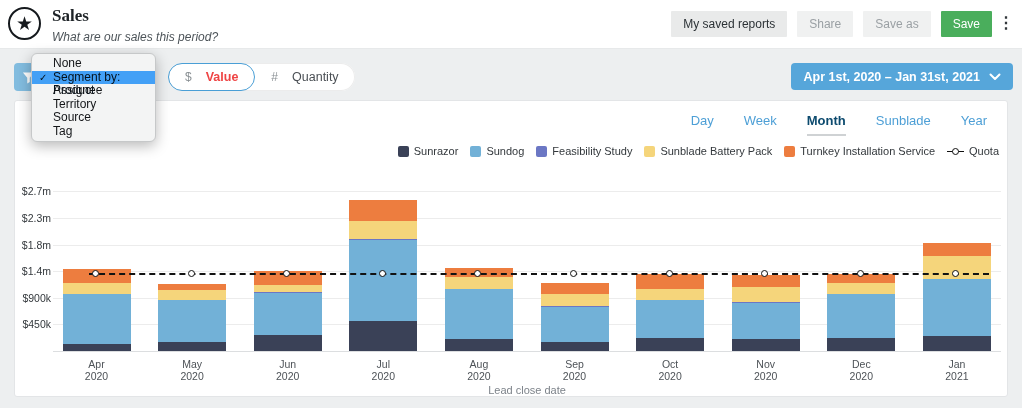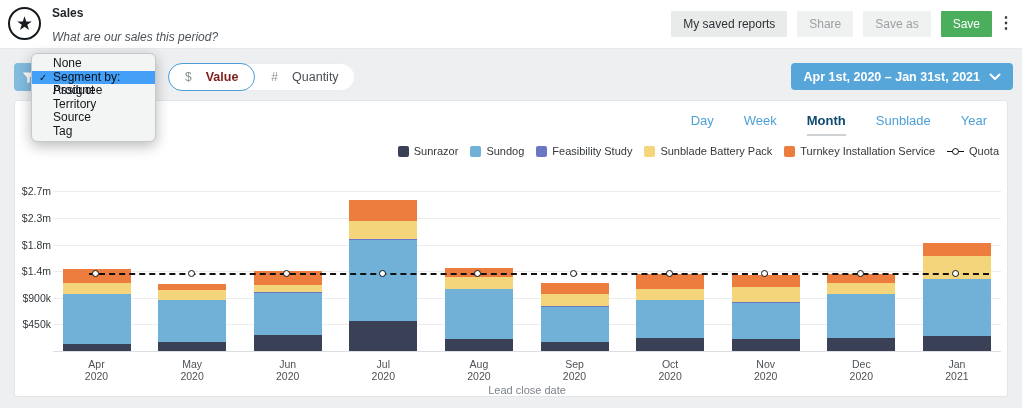--- a/index.html
+++ b/index.html
@@ -3,40 +3,40 @@
 <meta charset="utf-8">
 <style>
   html,body{margin:0;padding:0;background:#edeff0;font-family:"Liberation Sans",sans-serif;}
   #app{position:relative;width:1022px;height:408px;overflow:hidden;background:#edeff0;}
 
   
   .header{position:absolute;left:0;top:0;width:1022px;height:48px;background:#ffffff;border-bottom:1px solid #e7e9ea;}
   .logo{position:absolute;left:8px;top:7px;width:33px;height:33px;border:2.5px solid #15191d;border-radius:50%;
         display:flex;align-items:center;justify-content:center;box-sizing:border-box;background:#fff;}
   .logo .star{font-size:19px;line-height:1;color:#15191d;margin-top:-1px;}
-  .title{position:absolute;left:52px;top:6px;font-family:Liberation Sans, sans-serif;
-         font-weight:bold;font-size:12px;color:#1d2226;}
+  .title{position:absolute;left:52px;top:6px;font-family:Liberation Serif, serif;
+         font-weight:bold;font-size:17px;color:#1d2226;}
   .subtitle{position:absolute;left:52px;top:30px;font-size:12px;font-style:italic;color:#4d5459;}
   .hbtns{position:absolute;right:30px;top:11px;display:flex;gap:10px;align-items:center;}
   .btn{font-size:12px;border-radius:1px;padding:6px 12px;border:none;cursor:pointer;white-space:nowrap;
        font-family:"Liberation Sans",sans-serif;}
   .btn.normal{background:#e9eaea;color:#2c3236;}
   .btn.muted{background:#f0f1f1;color:#9aa0a4;}
   .btn.primary{color:#fff;}
   .kebab{position:absolute;right:8px;top:13px;font-size:16px;color:#33383c;line-height:20px;cursor:pointer;
          letter-spacing:0;font-weight:bold;}
 
   
   .filter-btn{position:absolute;left:14px;top:63px;width:28px;height:28px;border-radius:4px;
               display:flex;align-items:center;justify-content:center;cursor:pointer;}
   .toggle-wrap{position:absolute;left:168px;top:63px;height:28px;background:#fff;border-radius:14px;
                display:flex;align-items:center;box-shadow:0 0 0 1px #ececec inset;}
   .pill{display:flex;align-items:center;height:28px;border-radius:14px;padding:0 16px;box-sizing:border-box;cursor:pointer;}
   .pill .sym{font-size:12px;color:#8a9094;margin-right:14px;}
-  .pill .lbl{font-size:12.5px;color:#7f1d1d;}
+  .pill .lbl{font-size:12.5px;color:#ef4444;}
   .pill.sel{border:1.5px solid #4a9fd6;}
   .pill.sel .lbl{font-weight:bold;}
   .date-btn{position:absolute;right:9px;top:63px;height:27px;border-radius:4px;display:flex;align-items:center;
             padding:0 12px;cursor:pointer;}
   .date-btn .dtext{color:#fff;font-size:12.5px;font-weight:bold;}
   .date-btn svg{margin-left:9px;}
 
   
   .dropdown{position:absolute;left:31px;top:53px;width:123px;background:#f3f4f4;border:1px solid #c6c8c9;
             border-radius:6px;box-shadow:0 4px 14px rgba(0,0,0,.28);z-index:20;padding:3px 0;}

